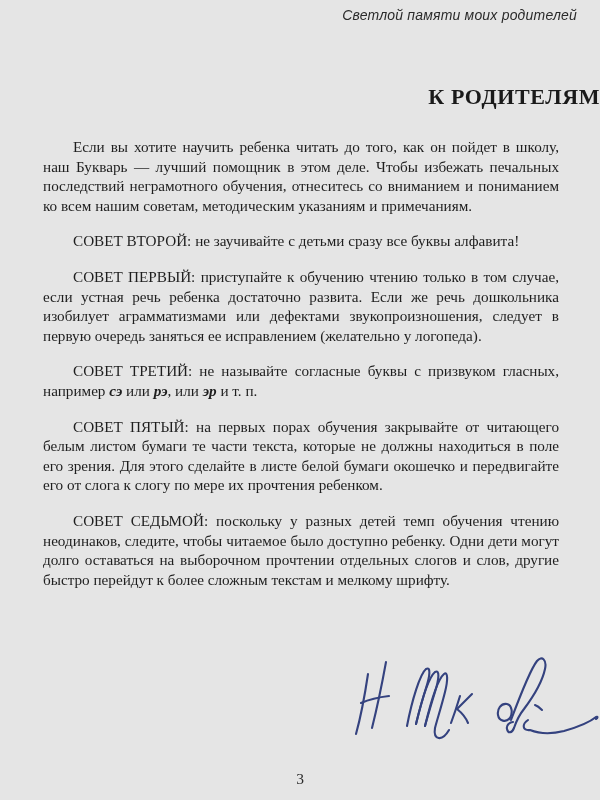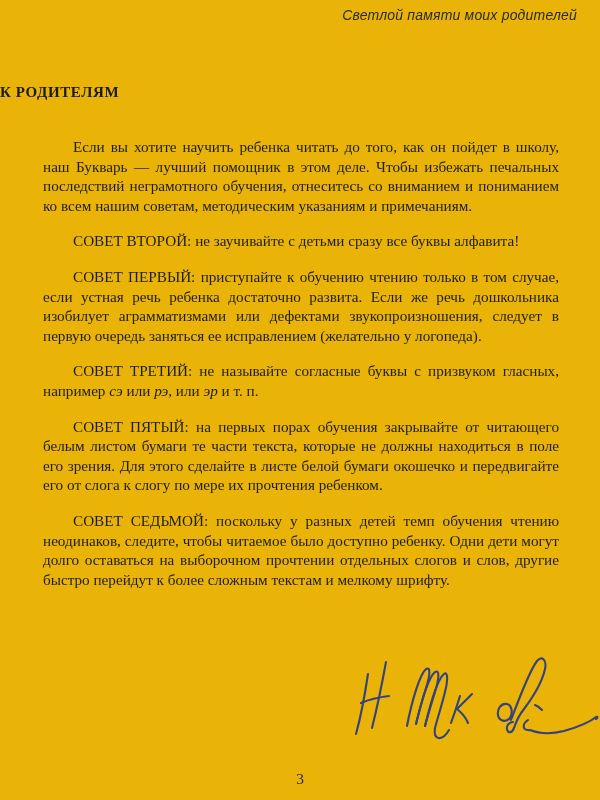--- a/index.html
+++ b/index.html
@@ -21,37 +21,37 @@
     font-size: 14px;
     letter-spacing: 0.2px;
     color: #2b2b2b;
   }
   .title {
     position: absolute;
     top: 84px;
     left: 0;
     width: 100%;
     margin: 0;
-    text-align: left;
-    font-size: 15px;
+    text-align: right;
+    font-size: 22px;
     font-weight: bold;
     letter-spacing: 0.6px;
     color: #1a1a1a;
   }
   .body-text {
     position: absolute;
     top: 121px;
     left: 27px;
     width: 548px;
     font-size: 15.2px;
     line-height: 19.6px;
     text-align: justify;
   }
   .para { margin: 16px; text-indent: 30px; }
-  .it { font-style: italic; }
+  .it { font-style: italic; font-weight: bold; }
   .signature {
     position: absolute;
     left: 350px;
     top: 654px;
     width: 250px;
     height: 100px;
   }
   .signature path {
     fill: none;
     stroke-width: 2.1;
@@ -64,21 +64,21 @@
     left: 0;
     width: 100%;
     text-align: center;
     font-size: 15.5px;
     color: #2a2a2a;
   }
 </style>
 </head>
 <body>
 
-<div class="page" style="background: #eab308; color: rgb(30, 30, 30);">
+<div class="page" style="background: #e5e5e5; color: rgb(30, 30, 30);">
 
   <div class="dedication">Светлой памяти моих родителей</div>
 
   <h1 class="title">К РОДИТЕЛЯМ</h1>
 
   <div class="body-text">
       <p class="para"><span>Если вы хотите научить ребенка читать до того, как он пойдет в школу, наш Букварь — лучший помощник в этом деле. Чтобы избежать печальных последствий неграмотного обучения, отнеситесь со вниманием и пониманием ко всем нашим советам, методическим указаниям и примечаниям.</span></p>
       <p class="para"><span>СОВЕТ ВТОРОЙ: не заучивайте с детьми сразу все буквы алфавита!</span></p>
       <p class="para"><span>СОВЕТ ПЕРВЫЙ: приступайте к обучению чтению только в том случае, если устная речь ребенка достаточно развита. Если же речь дошкольника изобилует аграмматизмами или дефектами звукопроизношения, следует в первую очередь заняться ее исправлением (желательно у логопеда).</span></p>
       <p class="para"><span>СОВЕТ ТРЕТИЙ: не называйте согласные буквы с призвуком гласных, например </span><span class="it">сэ</span><span> или </span><span class="it">рэ</span><span>, или </span><span class="it">эр</span><span> и т. п.</span></p>

